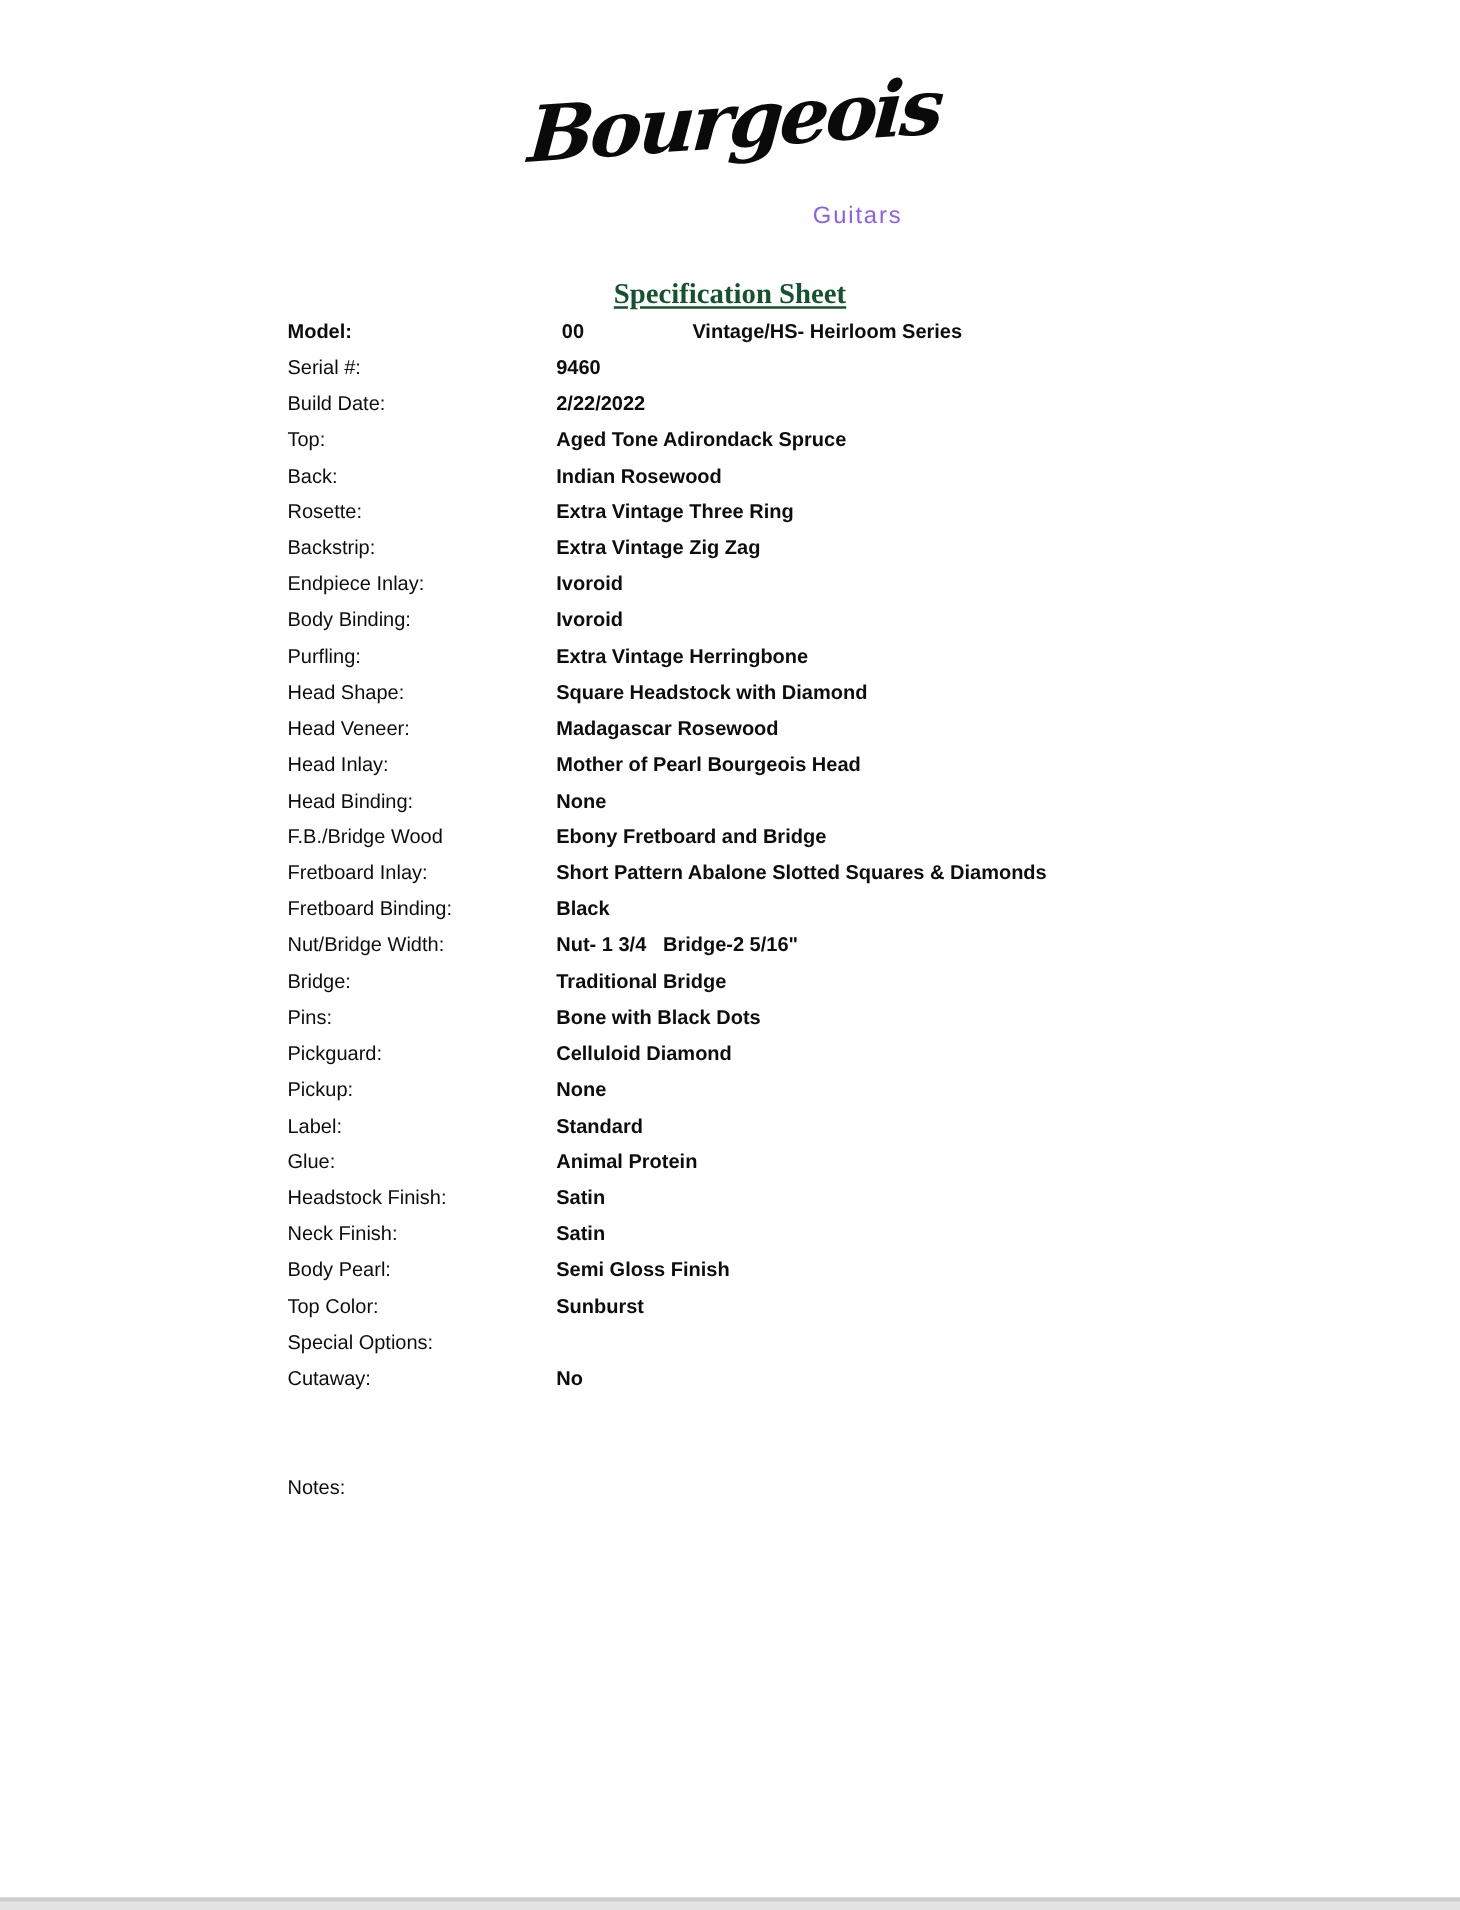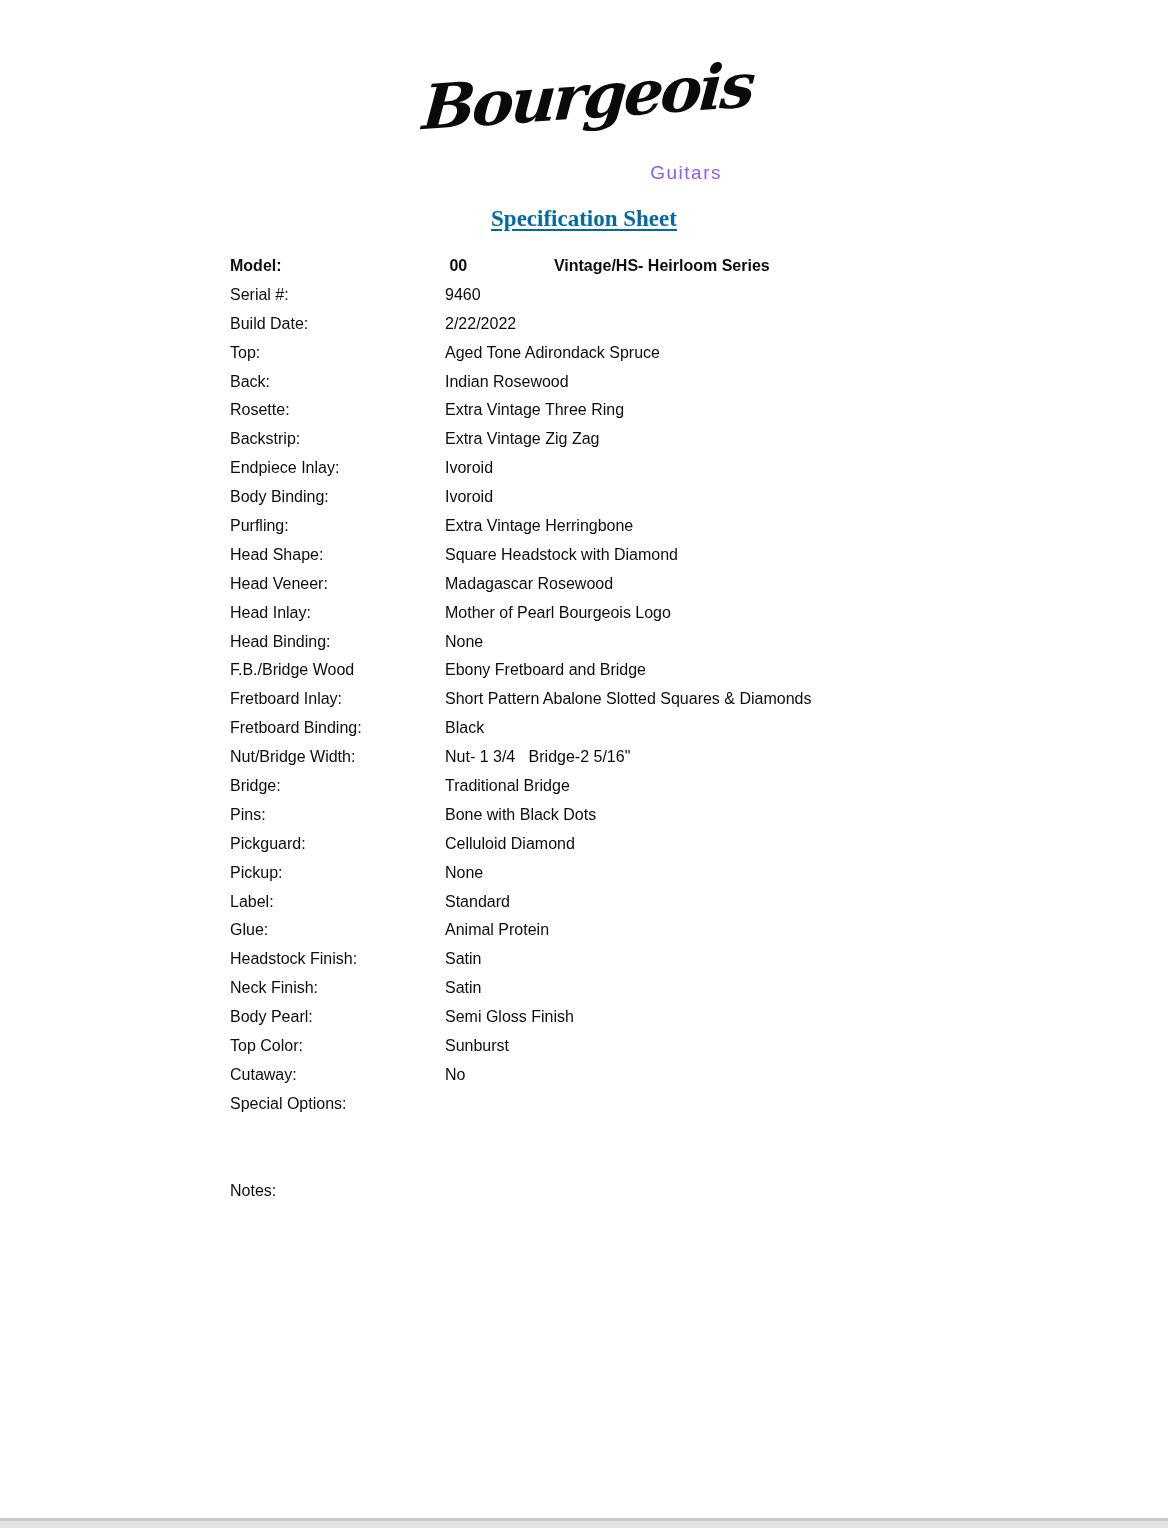--- a/index.html
+++ b/index.html
@@ -43,28 +43,28 @@
     top: 96px;
     font-family: "Liberation Sans", sans-serif;
     font-size: 19px;
     font-weight: 400;
     letter-spacing: 1.5px;
     color: #8b5cf6;
   }
   
   .sheet-title {
     position: absolute;
-    top: 206px;
+    top: 222px;
     left: 0;
     width: 100%;
     text-align: center;
     font-family: "Liberation Serif", "DejaVu Serif", serif;
     font-weight: bold;
     font-size: 23px;
-    color: #0369a1;
+    color: #14532d;
     text-decoration: underline;
     text-decoration-thickness: 2px;
     text-underline-offset: 3px;
   }
   
   .spec-block {
     position: absolute;
     left: 230px;
     top: 252px;
     width: 760px;
@@ -77,20 +77,21 @@
   }
   .row .label {
     display: inline-block;
     width: 215px;
     vertical-align: top;
   }
   .row .value {
     display: inline-block;
     vertical-align: top;
     white-space: pre;
+    font-weight: bold;
   }
   .model-row { font-weight: bold; }
   .model-row .mvalue {
     display: inline-block;
     width: 100px;
     vertical-align: top;
   }
   .notes-spacer { height: 58px; }
   
   .bottom-edge {
@@ -128,38 +129,38 @@
         <div class="row"><span class="label">Build Date:</span><span class="value">2/22/2022</span></div>
         <div class="row"><span class="label">Top:</span><span class="value">Aged Tone Adirondack Spruce</span></div>
         <div class="row"><span class="label">Back:</span><span class="value">Indian Rosewood</span></div>
         <div class="row"><span class="label">Rosette:</span><span class="value">Extra Vintage Three Ring</span></div>
         <div class="row"><span class="label">Backstrip:</span><span class="value">Extra Vintage Zig Zag</span></div>
         <div class="row"><span class="label">Endpiece Inlay:</span><span class="value">Ivoroid</span></div>
         <div class="row"><span class="label">Body Binding:</span><span class="value">Ivoroid</span></div>
         <div class="row"><span class="label">Purfling:</span><span class="value">Extra Vintage Herringbone</span></div>
         <div class="row"><span class="label">Head Shape:</span><span class="value">Square Headstock with Diamond</span></div>
         <div class="row"><span class="label">Head Veneer:</span><span class="value">Madagascar Rosewood</span></div>
-        <div class="row"><span class="label">Head Inlay:</span><span class="value">Mother of Pearl Bourgeois Logo</span></div>
+        <div class="row"><span class="label">Head Inlay:</span><span class="value">Mother of Pearl Bourgeois Head</span></div>
         <div class="row"><span class="label">Head Binding:</span><span class="value">None</span></div>
         <div class="row"><span class="label">F.B./Bridge Wood</span><span class="value">Ebony Fretboard and Bridge</span></div>
         <div class="row"><span class="label">Fretboard Inlay:</span><span class="value">Short Pattern Abalone Slotted Squares &amp; Diamonds</span></div>
         <div class="row"><span class="label">Fretboard Binding:</span><span class="value">Black</span></div>
         <div class="row"><span class="label">Nut/Bridge Width:</span><span class="value">Nut- 1 3/4   Bridge-2 5/16"</span></div>
         <div class="row"><span class="label">Bridge:</span><span class="value">Traditional Bridge</span></div>
         <div class="row"><span class="label">Pins:</span><span class="value">Bone with Black Dots</span></div>
         <div class="row"><span class="label">Pickguard:</span><span class="value">Celluloid Diamond</span></div>
         <div class="row"><span class="label">Pickup:</span><span class="value">None</span></div>
         <div class="row"><span class="label">Label:</span><span class="value">Standard</span></div>
         <div class="row"><span class="label">Glue:</span><span class="value">Animal Protein</span></div>
         <div class="row"><span class="label">Headstock Finish:</span><span class="value">Satin</span></div>
         <div class="row"><span class="label">Neck Finish:</span><span class="value">Satin</span></div>
         <div class="row"><span class="label">Body Pearl:</span><span class="value">Semi Gloss Finish</span></div>
         <div class="row"><span class="label">Top Color:</span><span class="value">Sunburst</span></div>
+        <div class="row"><span class="label">Special Options:</span><span class="value"></span></div>
         <div class="row"><span class="label">Cutaway:</span><span class="value">No</span></div>
-        <div class="row"><span class="label">Special Options:</span><span class="value"></span></div>
       </div>
 
     <div class="notes-spacer"></div>
     <div class="row">
       <span class="label">Notes:</span>
     </div>
   </div>
 
   <div class="bottom-edge"></div>
 </div>

